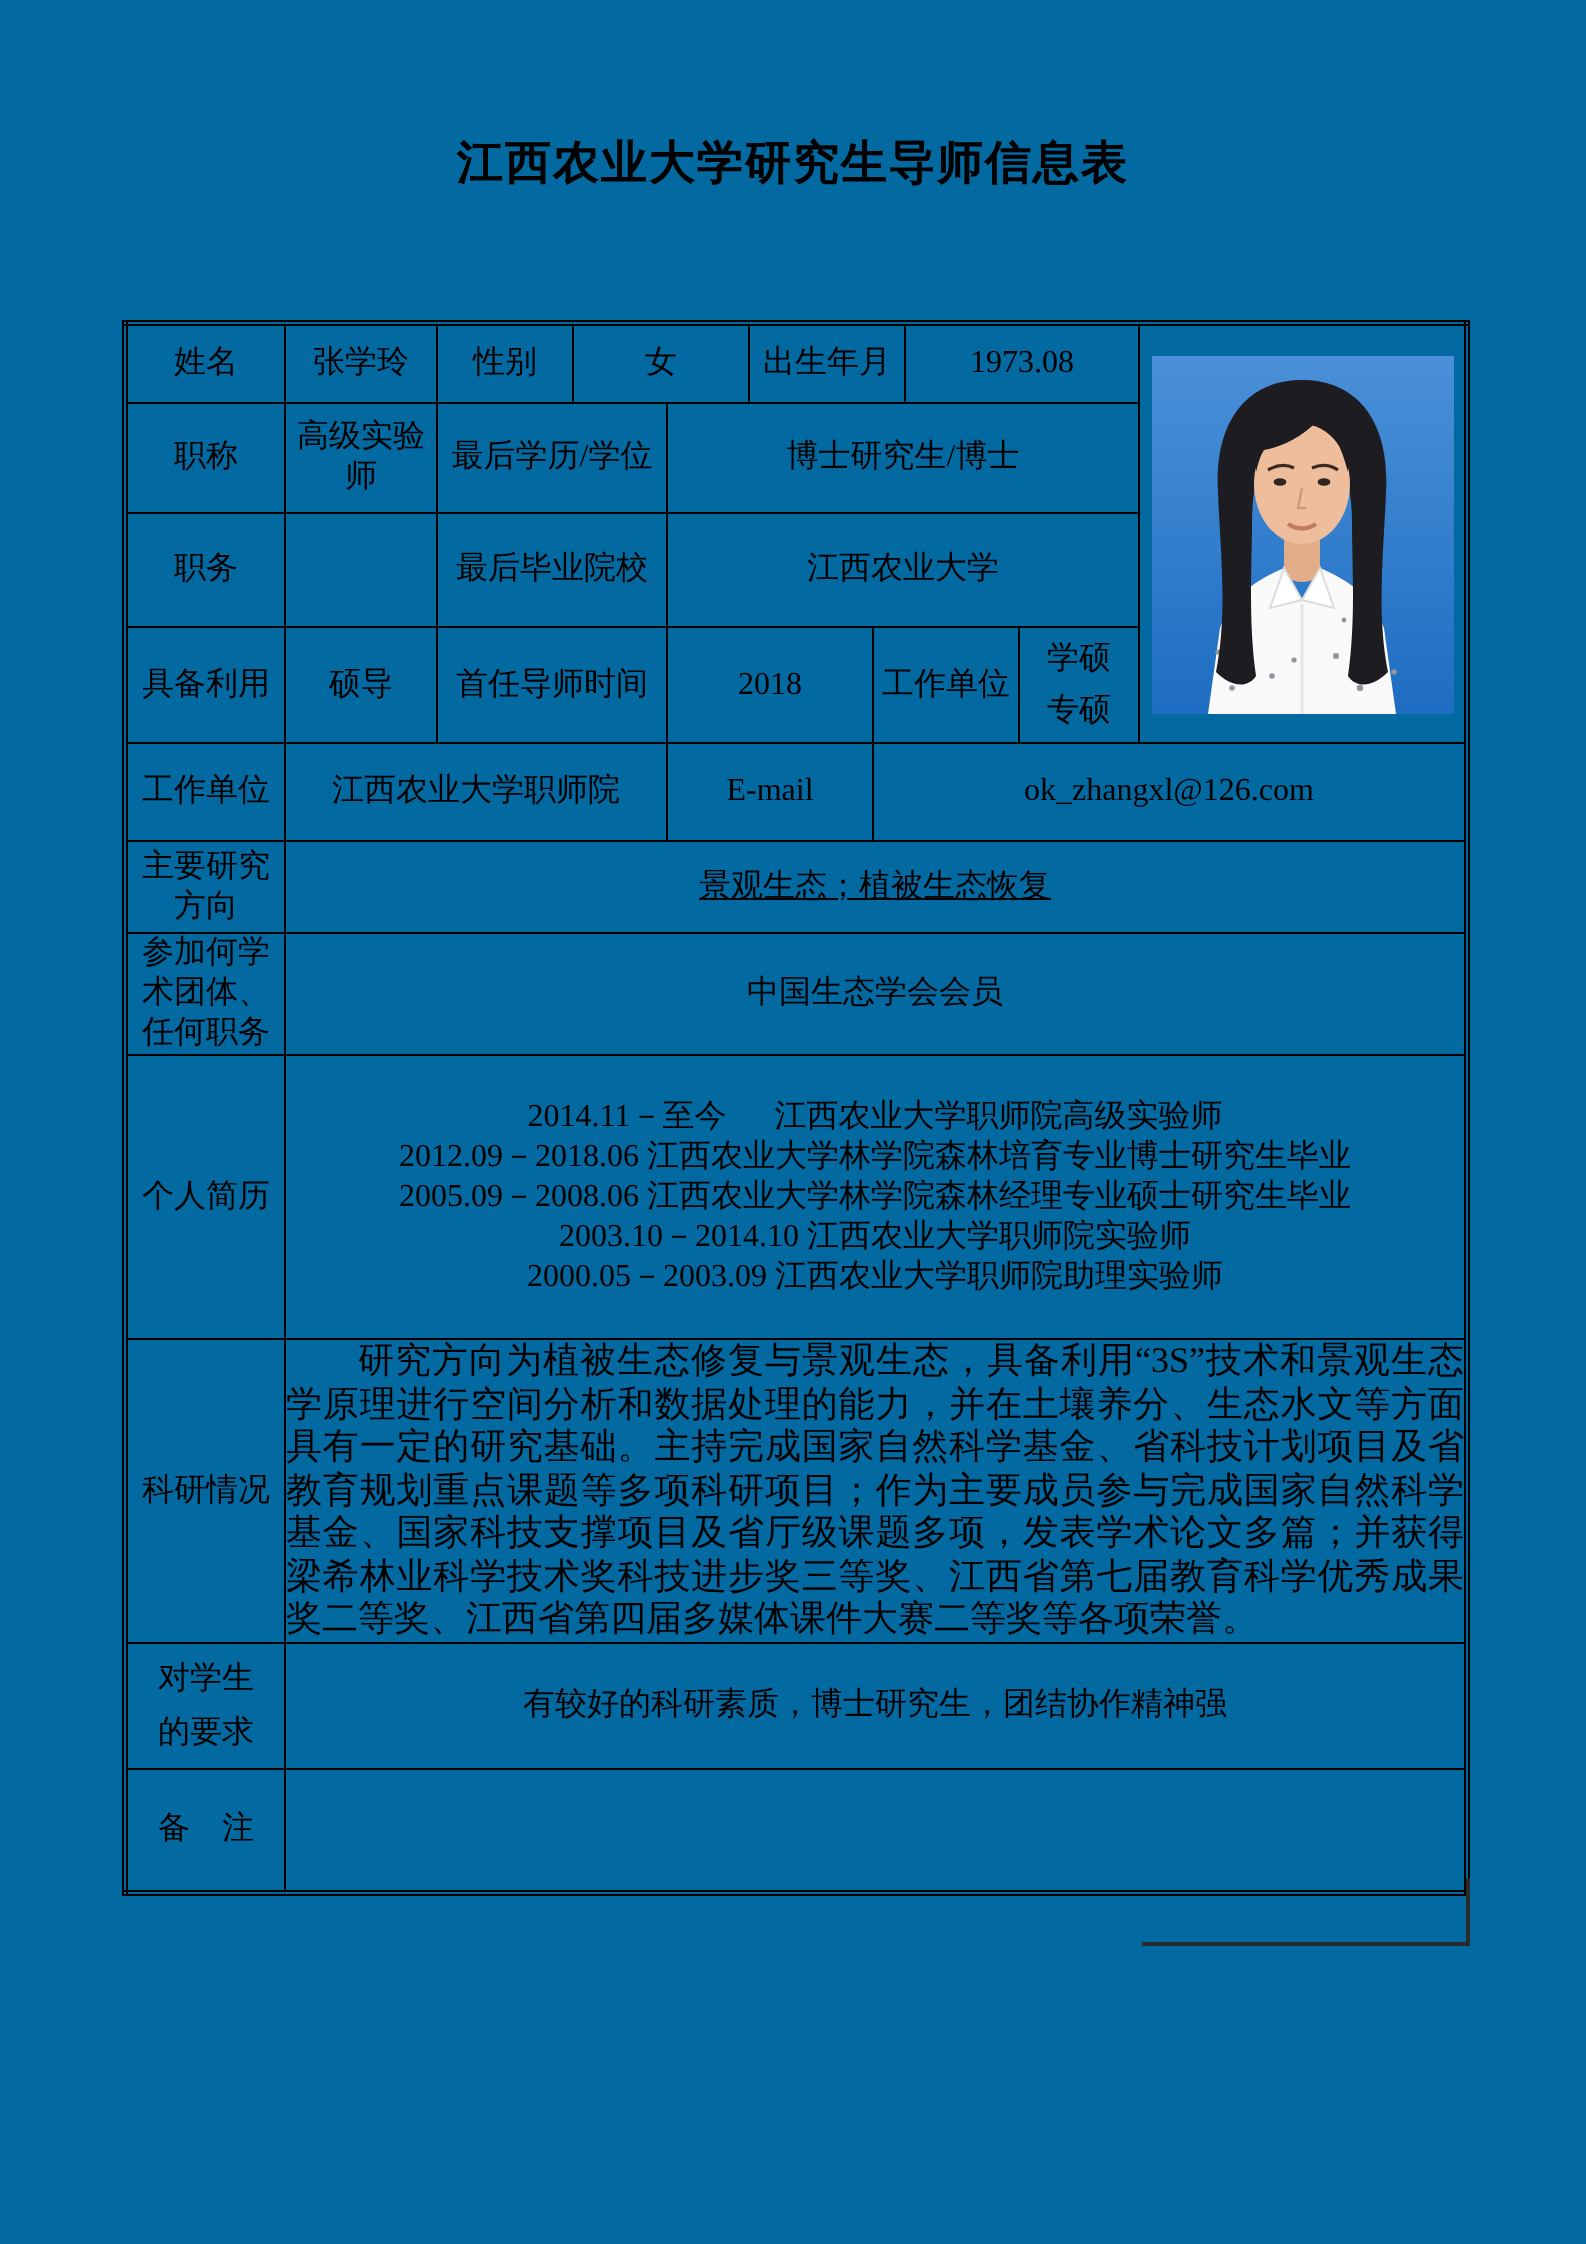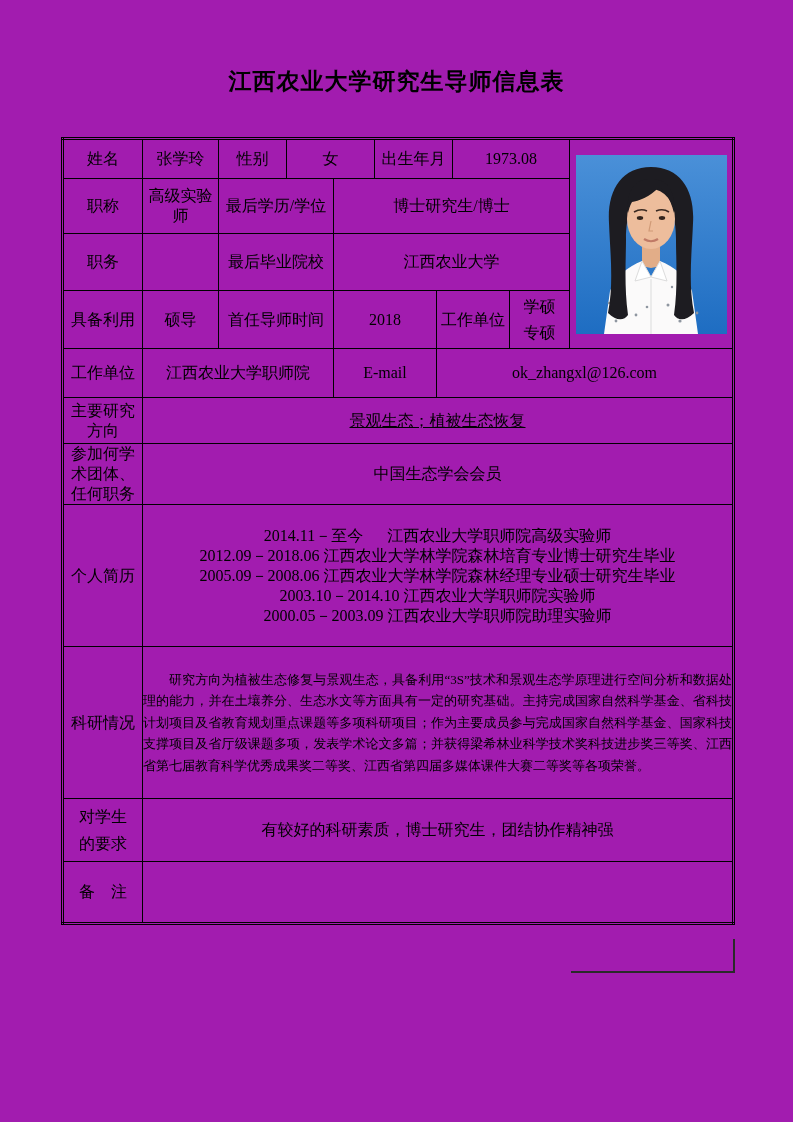--- a/index.html
+++ b/index.html
@@ -1,20 +1,20 @@
 <!DOCTYPE html>
 <html><head>
 <meta charset="utf-8">
 <style>
   html, body { margin: 0; padding: 0; background: #ffffff; }
   .page {
     position: relative;
     width: 793px;
     height: 1122px;
-    background: #a21caf;
+    background: #0369a1;
     font-family: "Liberation Serif", "DejaVu Serif", serif;
     color: #000000;
     overflow: hidden;
   }
   .title {
     position: absolute;
     top: 66px;
     left: 0;
     width: 100%;
     text-align: center;
@@ -32,21 +32,21 @@
     font-size: 19px;
     font-family: "Liberation Sans", "DejaVu Sans", sans-serif;
   }
   .subtitle .lab { font-weight: 700; }
   .subtitle .val { font-weight: 400; }
   .subtitle .gap { display: inline-block; width: 10px; }
 
   table.form {
     position: absolute;
     left: 61px;
-    top: 137px;
+    top: 160px;
     width: 595px;
     border-collapse: collapse;
     table-layout: fixed;
     border: 3px double #000;
   }
   table.form td {
     border: 1px solid #000;
     padding: 0;
     vertical-align: middle;
     text-align: center;
@@ -65,21 +65,21 @@
   td.val-society { text-align: left; padding-left: 36px; }
   td.val-require { text-align: left; padding-left: 55px; }
   .two-line div { line-height: 27px; }
   .attr-val div { line-height: 26px; }
   td.resume-cell { text-align: left; padding-left: 8px; font-size: 15px; }
   .resume-line { white-space: pre-wrap; line-height: 20px; }
   td.para-cell { padding: 2px 5px; }
   .para {
     text-align: justify;
     text-indent: 2em;
-    font-size: 13px;
+    font-size: 18px;
     line-height: 21.5px;
   }
   td.photo-cell { vertical-align: top; padding-top: 16px; }
   .photo-svg { display: block; margin: 0 auto; }
 
   .tail-v {
     position: absolute;
     left: 733px;
     top: 939px;
     width: 2px;

